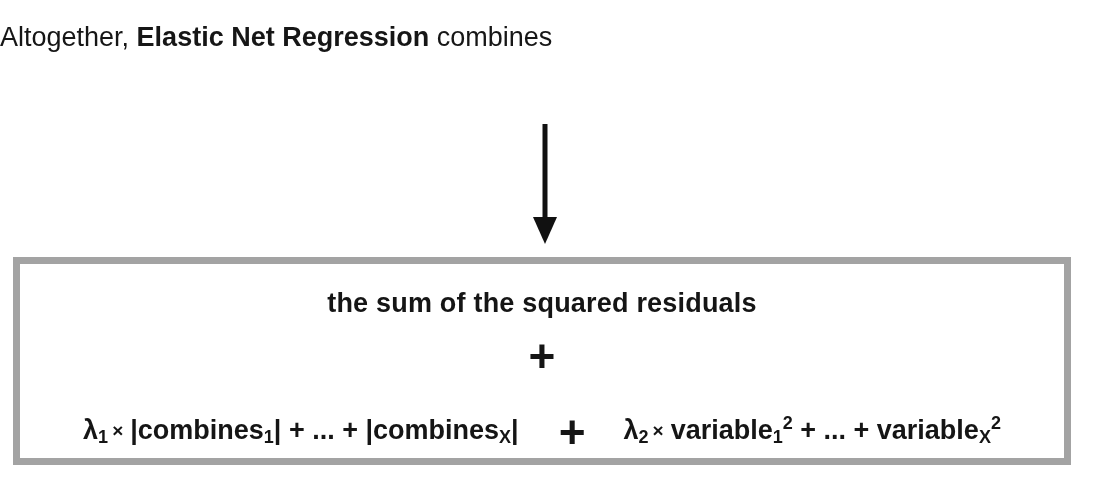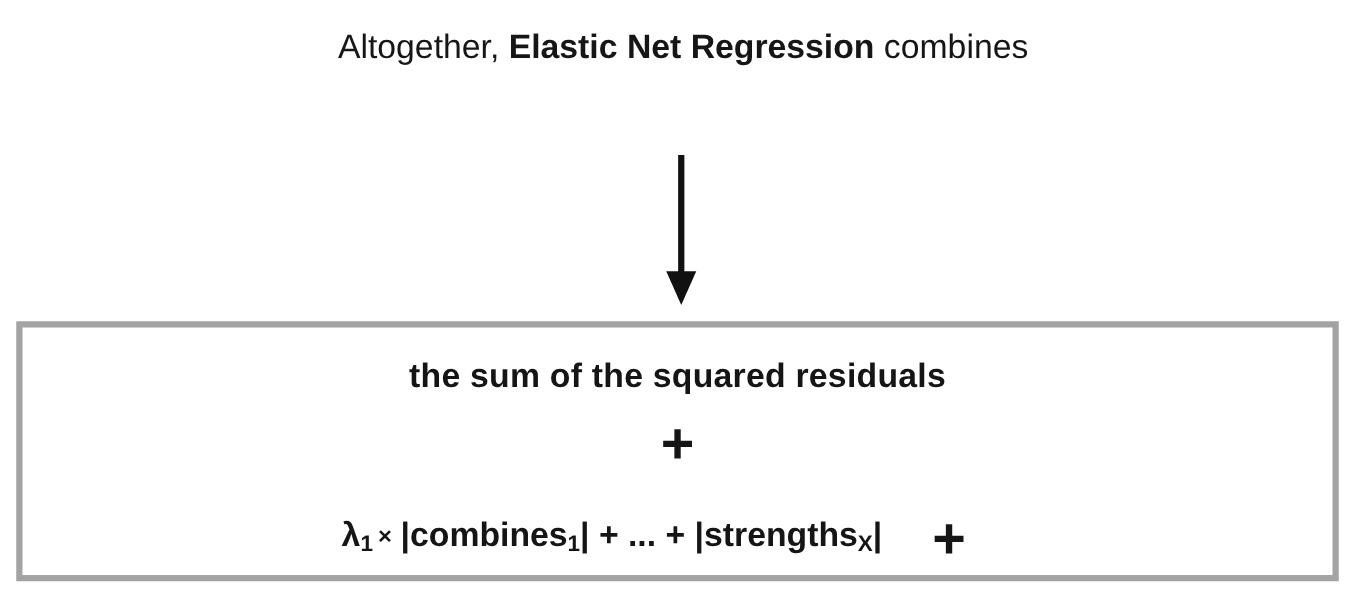--- a/index.html
+++ b/index.html
@@ -13,21 +13,21 @@
     color: #151515;
     overflow: hidden;
   }
 
   
   .heading {
     position: absolute;
     top: 19px;
     left: 0;
     width: 100%;
-    text-align: center;
+    text-align: left;
     font-size: 27px;
     line-height: 37px;
     font-weight: 400;
     color: #161616;
   }
   .heading b { font-weight: 700; }
 
   
   .arrow-svg {
     position: absolute;
@@ -37,21 +37,21 @@
     height: 124px;
   }
 
   
   .redbox {
     position: absolute;
     left: 13px;
     top: 257px;
     width: 1058px;
     height: 208px;
-    border: 5px solid #a3a3a3;
+    border: 7px solid #a3a3a3;
     background: #ffffff;
   }
   .box-line {
     position: absolute;
     left: 0;
     width: 100%;
     text-align: center;
     transform: translateY(-50%);
   }
   .ssr-line {
@@ -115,19 +115,20 @@
     <polygon points="10,95 34,95 22,122" fill="#111111"></polygon>
   </svg>
 
   <div class="redbox">
 
     <div class="box-line ssr-line">the sum of the squared residuals</div>
 
     <div class="box-line plus-top">+</div>
 
     <div class="box-line formula-row">
-      <span class="term"><span>λ</span><span class="sub">1</span><span class="times">×</span><span>|combines</span><span class="sub">1</span><span>| + ... + |strengths</span><span class="sub">X</span><span>|</span></span>
+      <span class="term"><span>λ</span><span class="sub">1</span><span class="times">×</span><span>|combines</span><span class="sub">1</span><span>| + ... + |combines</span><span class="sub">X</span><span>|</span></span>
       <span class="big-plus">+</span>
+      <span class="term"><span>λ</span><span class="sub">2</span><span class="times">×</span><span>variable</span><span class="sub">1</span><span class="sup">2</span><span> + ... + variable</span><span class="sub">X</span><span class="sup">2</span></span>
     </div>
 
   </div>
 
 </div>
 
 </body></html>

